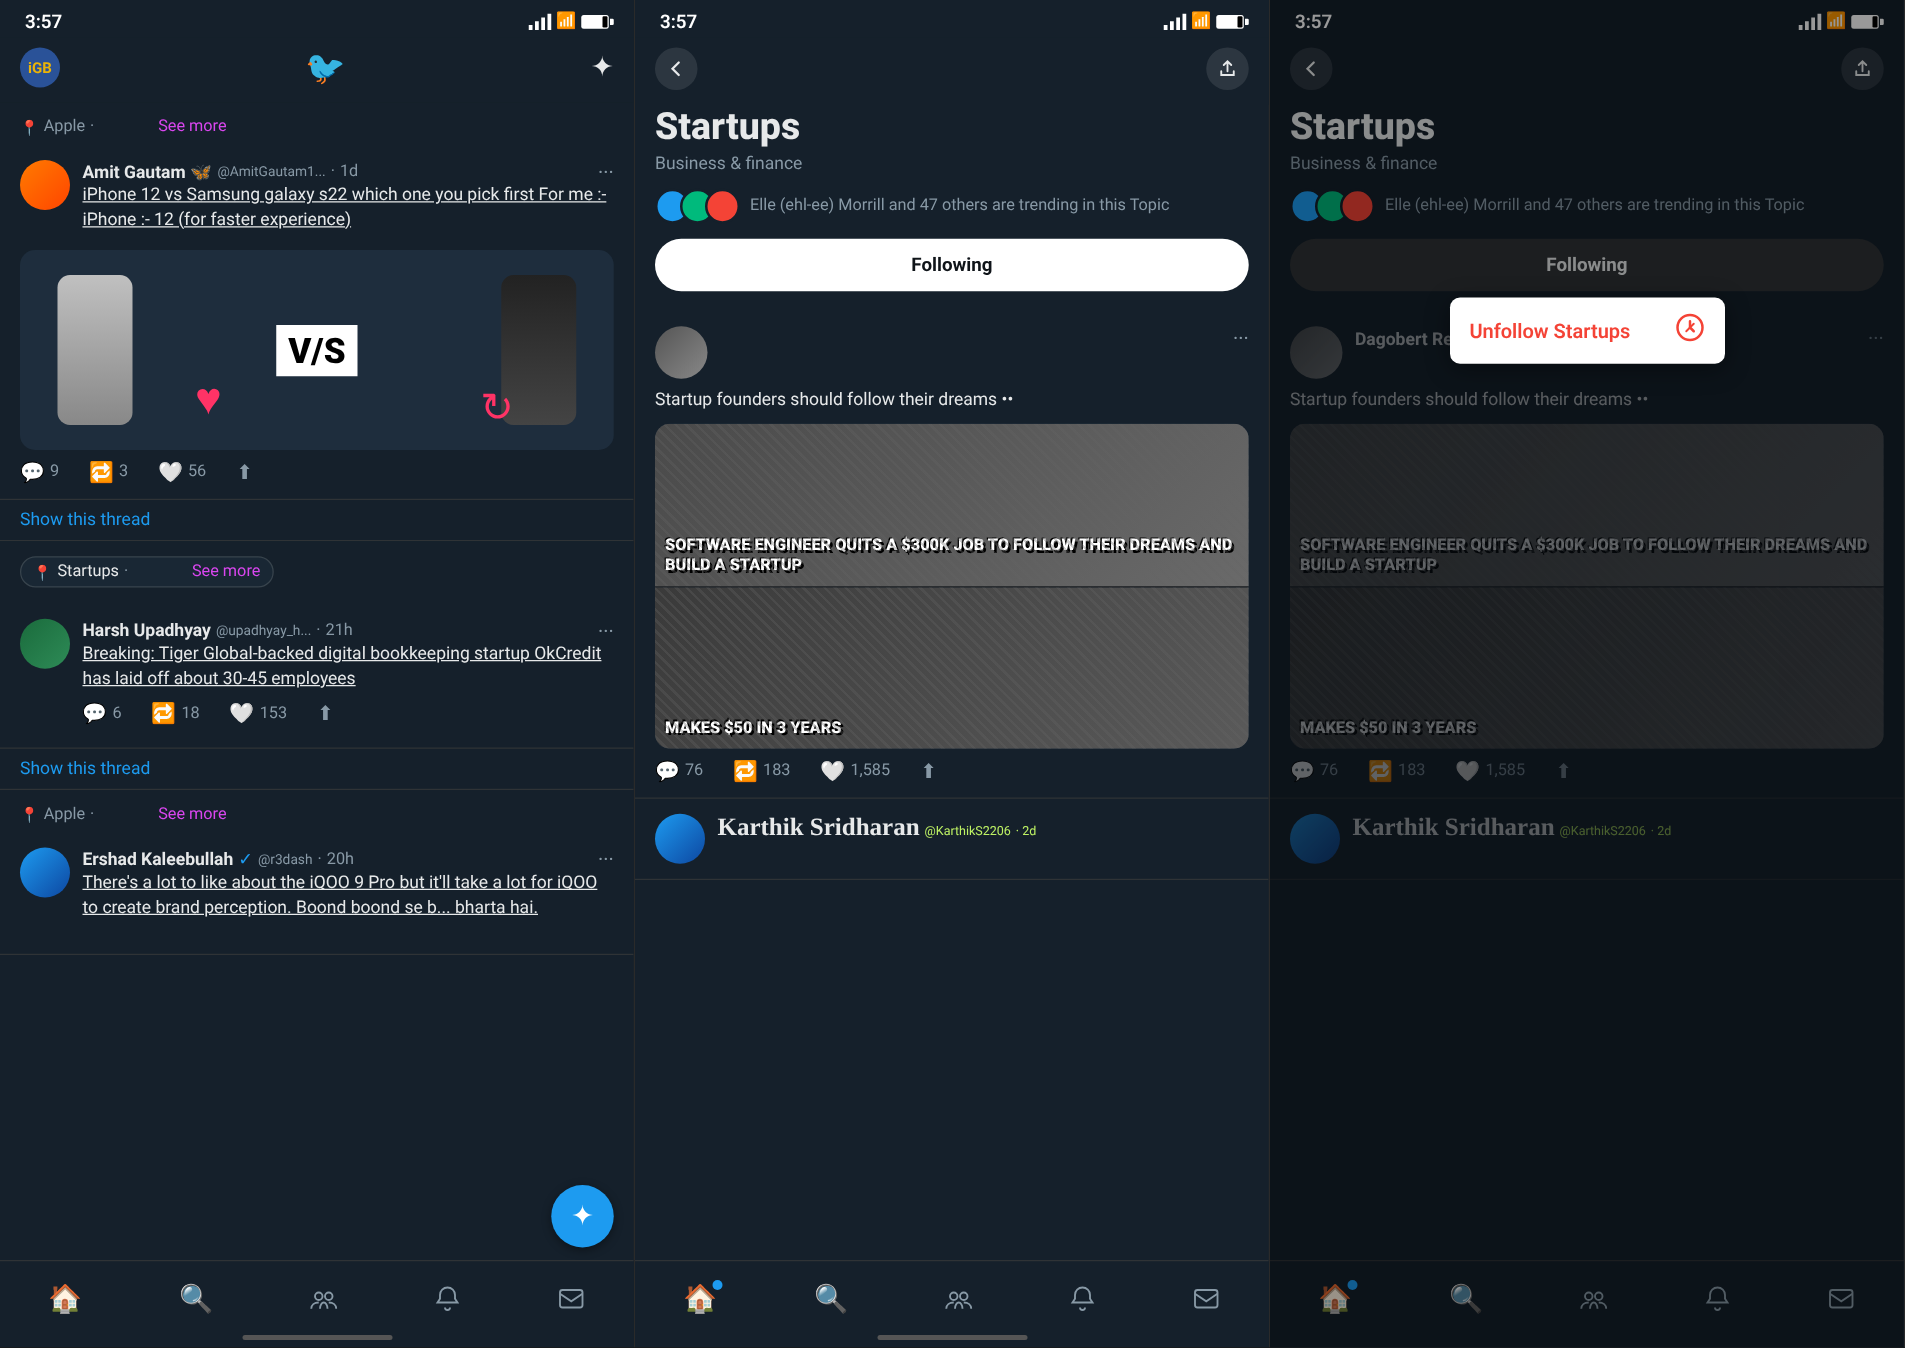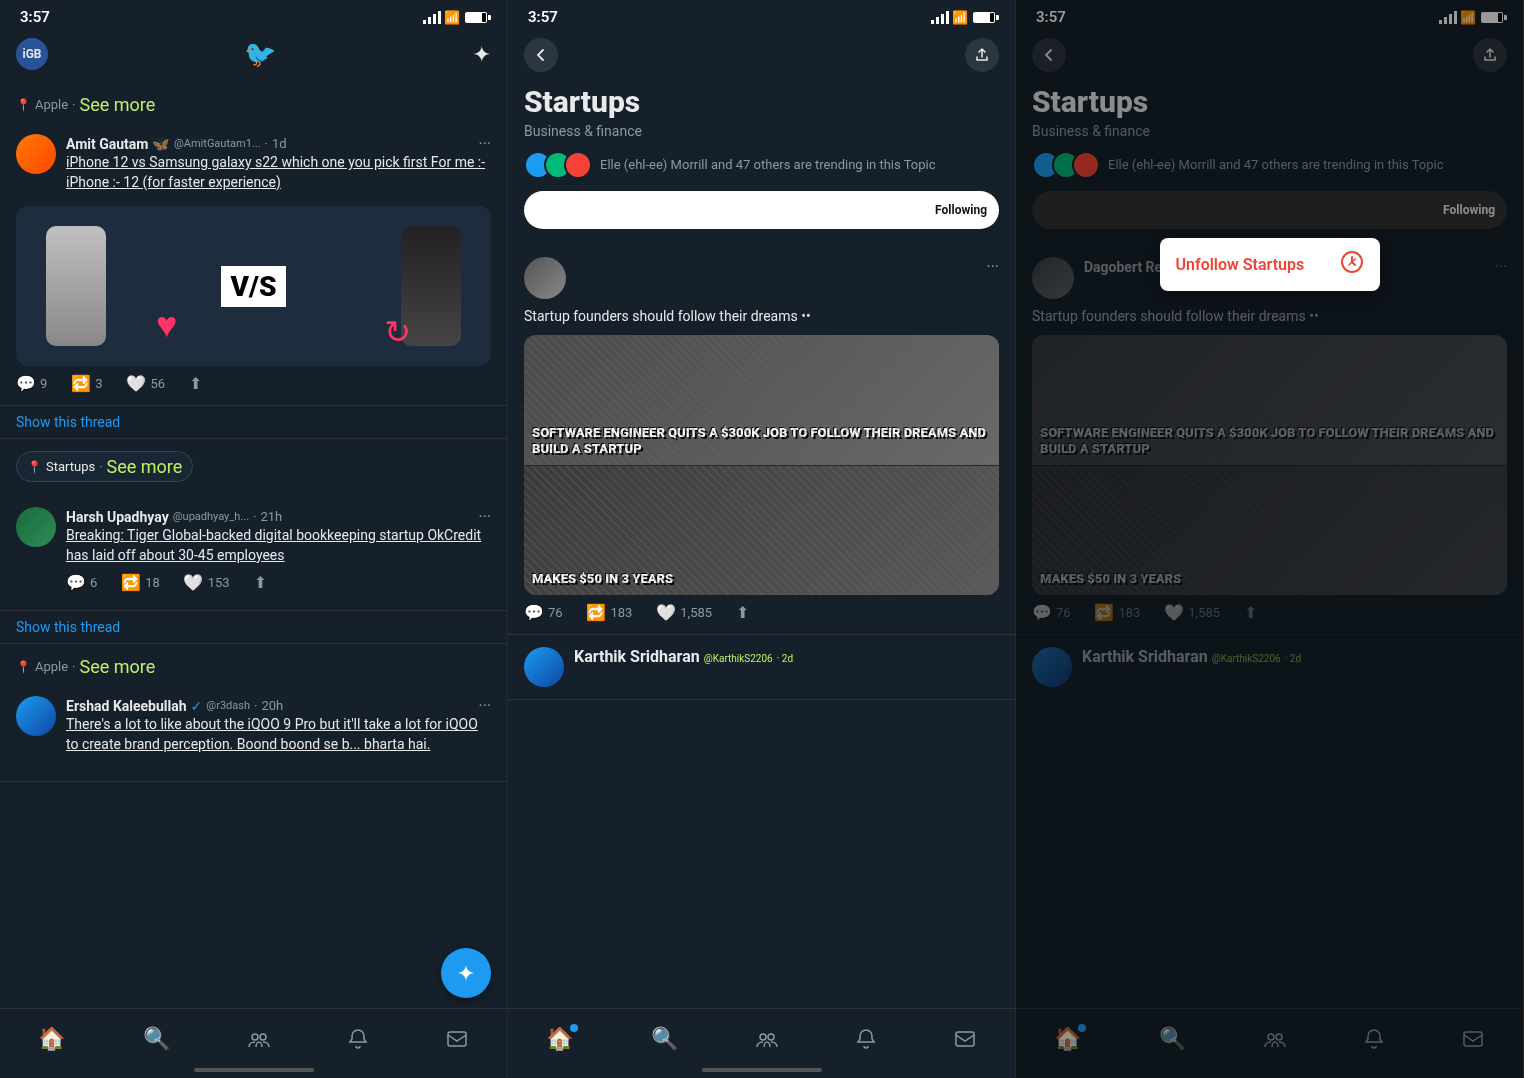--- a/index.html
+++ b/index.html
@@ -91,21 +91,21 @@
       background: #15202b;
     }
     .avatar-small {
       width: 32px;
       height: 32px;
       border-radius: 50%;
       background: #2a5298;
       display: flex;
       align-items: center;
       justify-content: center;
-      color: #e5e5e5;
+      color: #eab308;
       font-size: 12px;
       font-weight: bold;
     }
     .twitter-logo {
       color: #1d9bf0;
       font-size: 26px;
     }
     .sparkle-icon {
       color: #e7e9ea;
       font-size: 22px;
@@ -125,23 +125,24 @@
     }
     .location-pin {
       color: #8899a6;
       font-size: 12px;
     }
     .topic-label {
       color: #8899a6;
       font-size: 13px;
     }
     .see-more {
-      color: #bef264;
-      font-size: 18px;
+      color: #d946ef;
+      font-size: 13px;
       text-decoration: none;
+      margin-left: 47px;
     }
     .tweet-header {
       display: flex;
       align-items: flex-start;
       gap: 10px;
       margin-bottom: 6px;
       margin-top: 19px;
     }
     .tweet-avatar {
       width: 40px;
@@ -414,23 +415,23 @@
       font-size: 13px;
       line-height: 1.3;
     }
 
     .following-btn {
       margin: 0 16px 16px;
       padding: 12px;
       border-radius: 24px;
       background: #fff;
       color: #0f1419;
-      font-size: 12px;
+      font-size: 15px;
       font-weight: 700;
-      text-align: right;
+      text-align: center;
       cursor: pointer;
     }
     .following-btn.dark {
       background: #2f3336;
       color: #e7e9ea;
     }
 
     
     .topic-tweet {
       padding: 12px 16px;
@@ -544,21 +545,22 @@
     }
     .next-tweet-avatar {
       width: 40px;
       height: 40px;
       border-radius: 50%;
       background: #444;
     }
     .next-tweet-name {
       font-weight: 700;
       color: #e7e9ea;
-      font-size: 16px;
+      font-size: 20px;
+      font-family: Liberation Serif, serif;
     }
     .next-tweet-handle {
       color: #bef264;
       font-size: 10px;
     }
 
     
     .scroll-area {
       flex: 1;
       overflow-y: auto;

